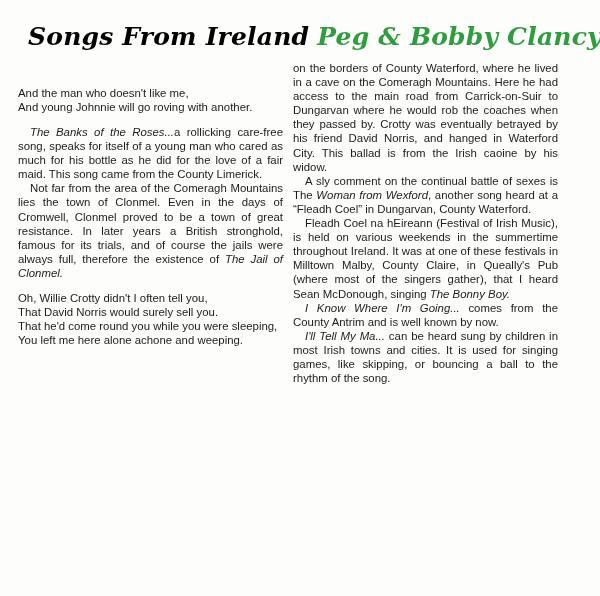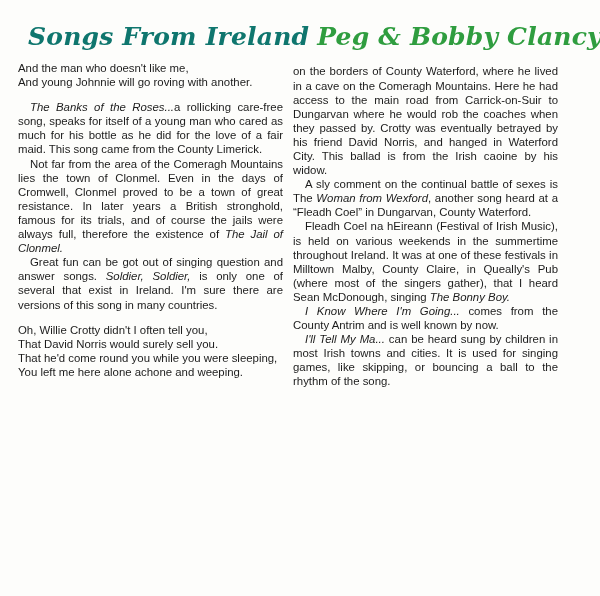--- a/index.html
+++ b/index.html
@@ -26,21 +26,21 @@
     align-items: baseline;
     justify-content: flex-start;
     gap: 8px;
     padding: 6px 4px 10px 10px;
   }
   .title-left {
     font-family: "DejaVu Serif", serif;
     font-size: 25px;
     font-style: italic;
     font-weight: bold;
-    color: #0f766e;
+    color: #000000;
     letter-spacing: 0.2px;
     white-space: nowrap;
   }
   .title-right {
     font-family: "DejaVu Serif", serif;
     font-size: 25px;
     font-style: italic;
     font-weight: bold;
     color: #2f9d3f;
     letter-spacing: 0.2px;
@@ -92,21 +92,20 @@
     <div class="col">
       <p class="verse">And the man who doesn't like me,</p>
       <p class="verse">And young Johnnie will go roving with another.</p>
 
       <div class="spacer-md"></div>
 
       <p class="para"><i>The Banks of the Roses...</i><span>a rollicking care-free song, speaks for itself of a young man who cared as much for his bottle as he did for the love of a fair maid. This song came from the County Limerick.</span></p>
 
       <p class="para"><span>Not far from the area of the Comeragh Mountains lies the town of Clonmel. Even in the days of Cromwell, Clonmel proved to be a town of great resistance. In later years a British stronghold, famous for its trials, and of course the jails were always full, therefore the existence of </span><i>The Jail of Clonmel.</i></p>
 
-      <p class="para"><span>Great fun can be got out of singing question and answer songs. </span><i>Soldier, Soldier,</i><span> is only one of several that exist in Ireland. I'm sure there are versions of this song in many countries.</span></p>
 
       <div class="spacer-md"></div>
 
       <p class="verse">Oh, Willie Crotty didn't I often tell you,</p>
       <p class="verse">That David Norris would surely sell you.</p>
       <p class="verse">That he'd come round you while you were sleeping,</p>
       <p class="verse">You left me here alone achone and weeping.</p>
 
       <div class="spacer-lg"></div>
 

